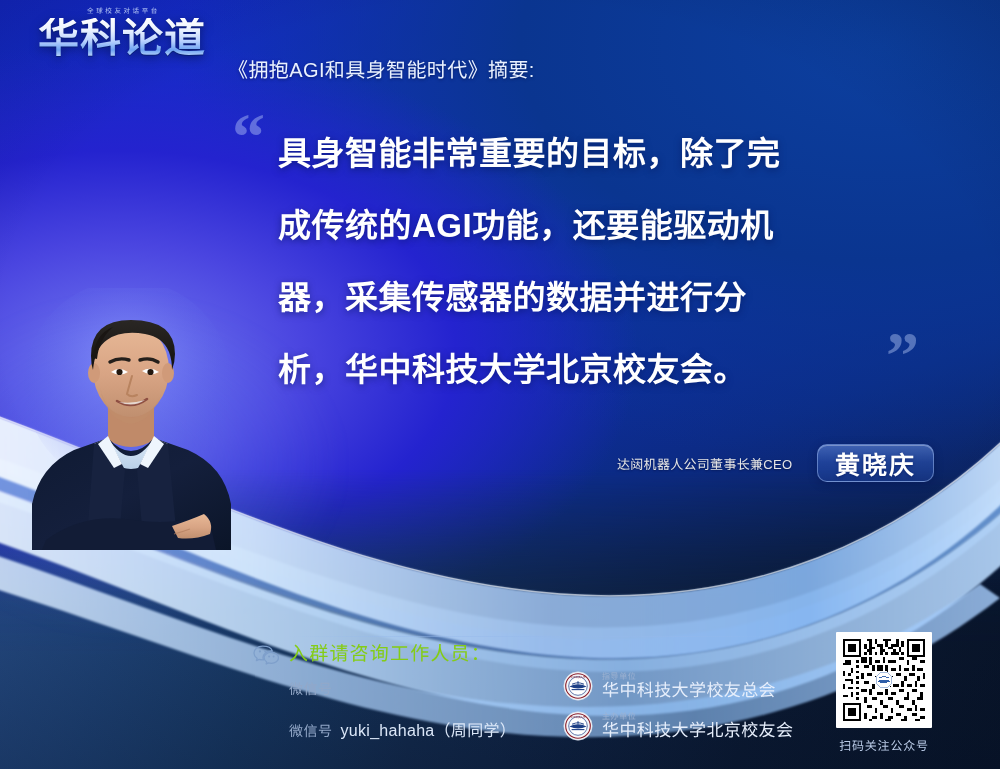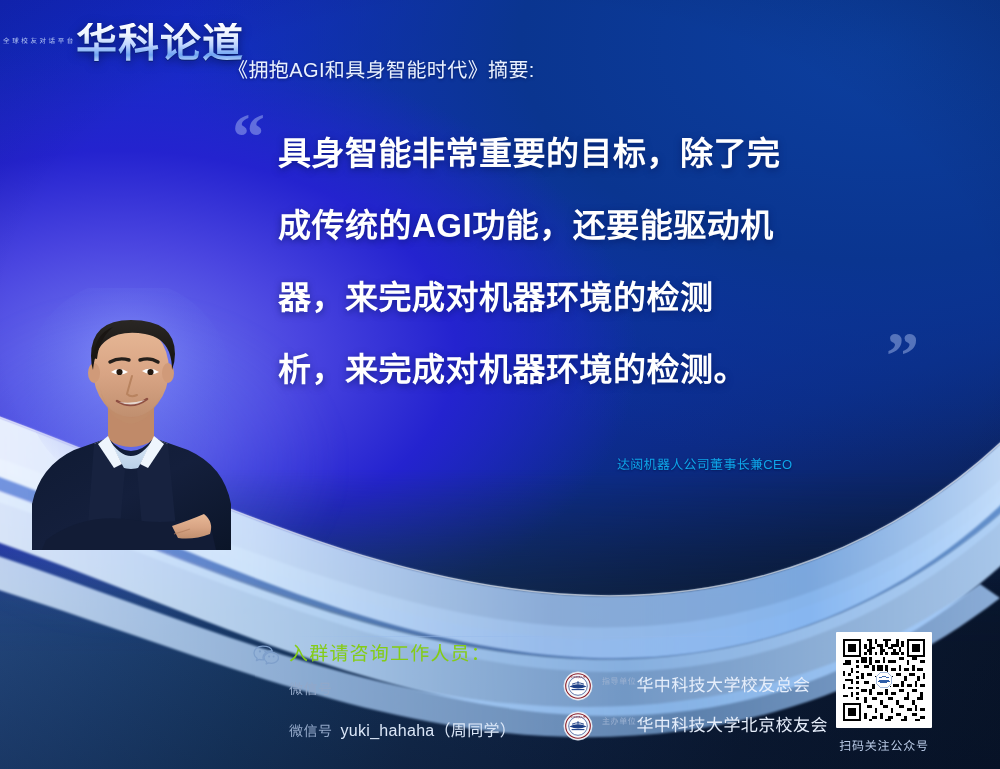--- a/index.html
+++ b/index.html
@@ -41,21 +41,21 @@
 
   
   .waves { position:absolute; left:0; top:400px; width:1000px; height:340px; }
   .waves svg { display:block; width:1000px; height:340px; }
 
   
   .header { position:absolute; left:0; top:0; width:1000px; height:95px; }
   .logo-wrap {
     position:absolute; left:24px; top:8px;
     width:196px; height:70px;
-    display:flex; align-items:center; justify-content:center;
+    display:flex; flex-direction:column; align-items:center; justify-content:flex-start;
   }
   .logo-tag {
     font-size:6.5px; letter-spacing:2.6px; line-height:1;
     color:#cfe0ff; opacity:.85; margin-bottom:3px; padding-left:3px;
     white-space:nowrap;
   }
   .logo-main {
     font-size:41px; line-height:1; font-weight:800; letter-spacing:1px;
     white-space:nowrap;
     background:linear-gradient(180deg,#ffffff 0%,#eaf2ff 30%,#b9d2ff 56%,#6ea3f2 78%,#d9e8ff 100%);
@@ -86,21 +86,21 @@
   }
   .quote-line {
     font-size:33px; line-height:72px; font-weight:800;
     color:#ffffff; letter-spacing:.5px; white-space:nowrap;
     text-shadow:0 2px 7px rgba(4,18,80,.55);
   }
 
   
   .attrib { position:absolute; left:617px; top:446px; height:34px; display:flex; align-items:center; }
   .attrib-role {
-    font-size:13px; color:#0ea5e9; letter-spacing:.3px; white-space:nowrap;
+    font-size:13px; color:#e5e5e5; letter-spacing:.3px; white-space:nowrap;
     text-shadow:0 1px 2px rgba(3,14,60,.6);
   }
   .name-badge {
     margin-left:14px;
     min-width:88px; height:38px; padding:0 17px;
     display:flex; align-items:center; justify-content:center;
     border-radius:10px;
     background:linear-gradient(180deg, rgba(120,160,240,.48) 0%, rgba(60,105,205,.40) 48%, rgba(40,80,180,.34) 100%);
     border:1px solid rgba(175,205,255,.45);
     box-shadow:inset 0 1px 0 rgba(255,255,255,.30), 0 2px 8px rgba(3,15,70,.35);
@@ -130,21 +130,21 @@
   .wx-row.r1 { top:678px; }
   .wx-row.r2 { top:717px; }
   .wx-label { font-size:14px; color:#93a8c8; letter-spacing:.5px; margin-right:8px; }
   .wx-value { font-size:16px; color:#dbe7f8; letter-spacing:.3px; }
 
   
   .sponsor { position:absolute; left:563px; display:flex; align-items:center; }
   .sponsor.s1 { top:671px; }
   .sponsor.s2 { top:711px;justify-content:center; }
   .seal { width:30px; height:30px; flex:0 0 30px; margin-right:9px; }
-  .sponsor-text { display:flex; flex-direction:row; justify-content:center; }
+  .sponsor-text { display:flex; flex-direction:column; justify-content:center; }
   .sponsor-kicker { font-size:8px; color:#9db2d2; letter-spacing:.6px; line-height:1.15; margin-bottom:1px; }
   .sponsor-name { font-size:17px; color:#e6eefb; letter-spacing:.4px; line-height:1.1; white-space:nowrap; }
 
   
   .qr-box { position:absolute; left:836px; top:632px; width:96px; height:96px; background:#fff; padding:4px; border-radius:1px; }
   .qr-box svg { display:block; width:88px; height:88px; }
   .qr-caption {
     position:absolute; left:828px; top:736px; width:112px; text-align:center;
     font-size:12px; color:#b9cae6; letter-spacing:.8px; white-space:nowrap;
   }
@@ -215,27 +215,30 @@
       <div class="logo-tag">全球校友对话平台</div>
       <div class="logo-main">华科论道</div>
     </div>
     <div class="header-title">《拥抱AGI和具身智能时代》摘要:</div>
   </div>
 
   <div class="quote-mark quote-open">“</div>
   <div class="quote-body">
     <div class="quote-line">具身智能非常重要的目标，除了完</div>
     <div class="quote-line">成传统的AGI功能，还要能驱动机</div>
-    <div class="quote-line">器，来完成对机器环境的检测</div>
-    <div class="quote-line">析，来完成对机器环境的检测。</div>
+    <div class="quote-line">器，采集传感器的数据并进行分</div>
+    <div class="quote-line">析，华中科技大学北京校友会。</div>
   </div>
   <div class="quote-mark quote-close">”</div>
 
   <div class="attrib">
     <div class="attrib-role">达闼机器人公司董事长兼CEO</div>
+    <div class="name-badge">
+      <span>黄晓庆</span>
+    </div>
   </div>
 
   <div class="portrait">
     <svg viewBox="0 0 218 262" xmlns="http://www.w3.org/2000/svg">
       <defs>
         <clipPath id="pclip">
             <rect x="0" y="0" width="218" height="262"></rect>
           </clipPath>
         <linearGradient id="suitg" x1="0" y1="0" x2="1" y2="1">
           <stop offset="0" stop-color="#0f1a33"></stop>

